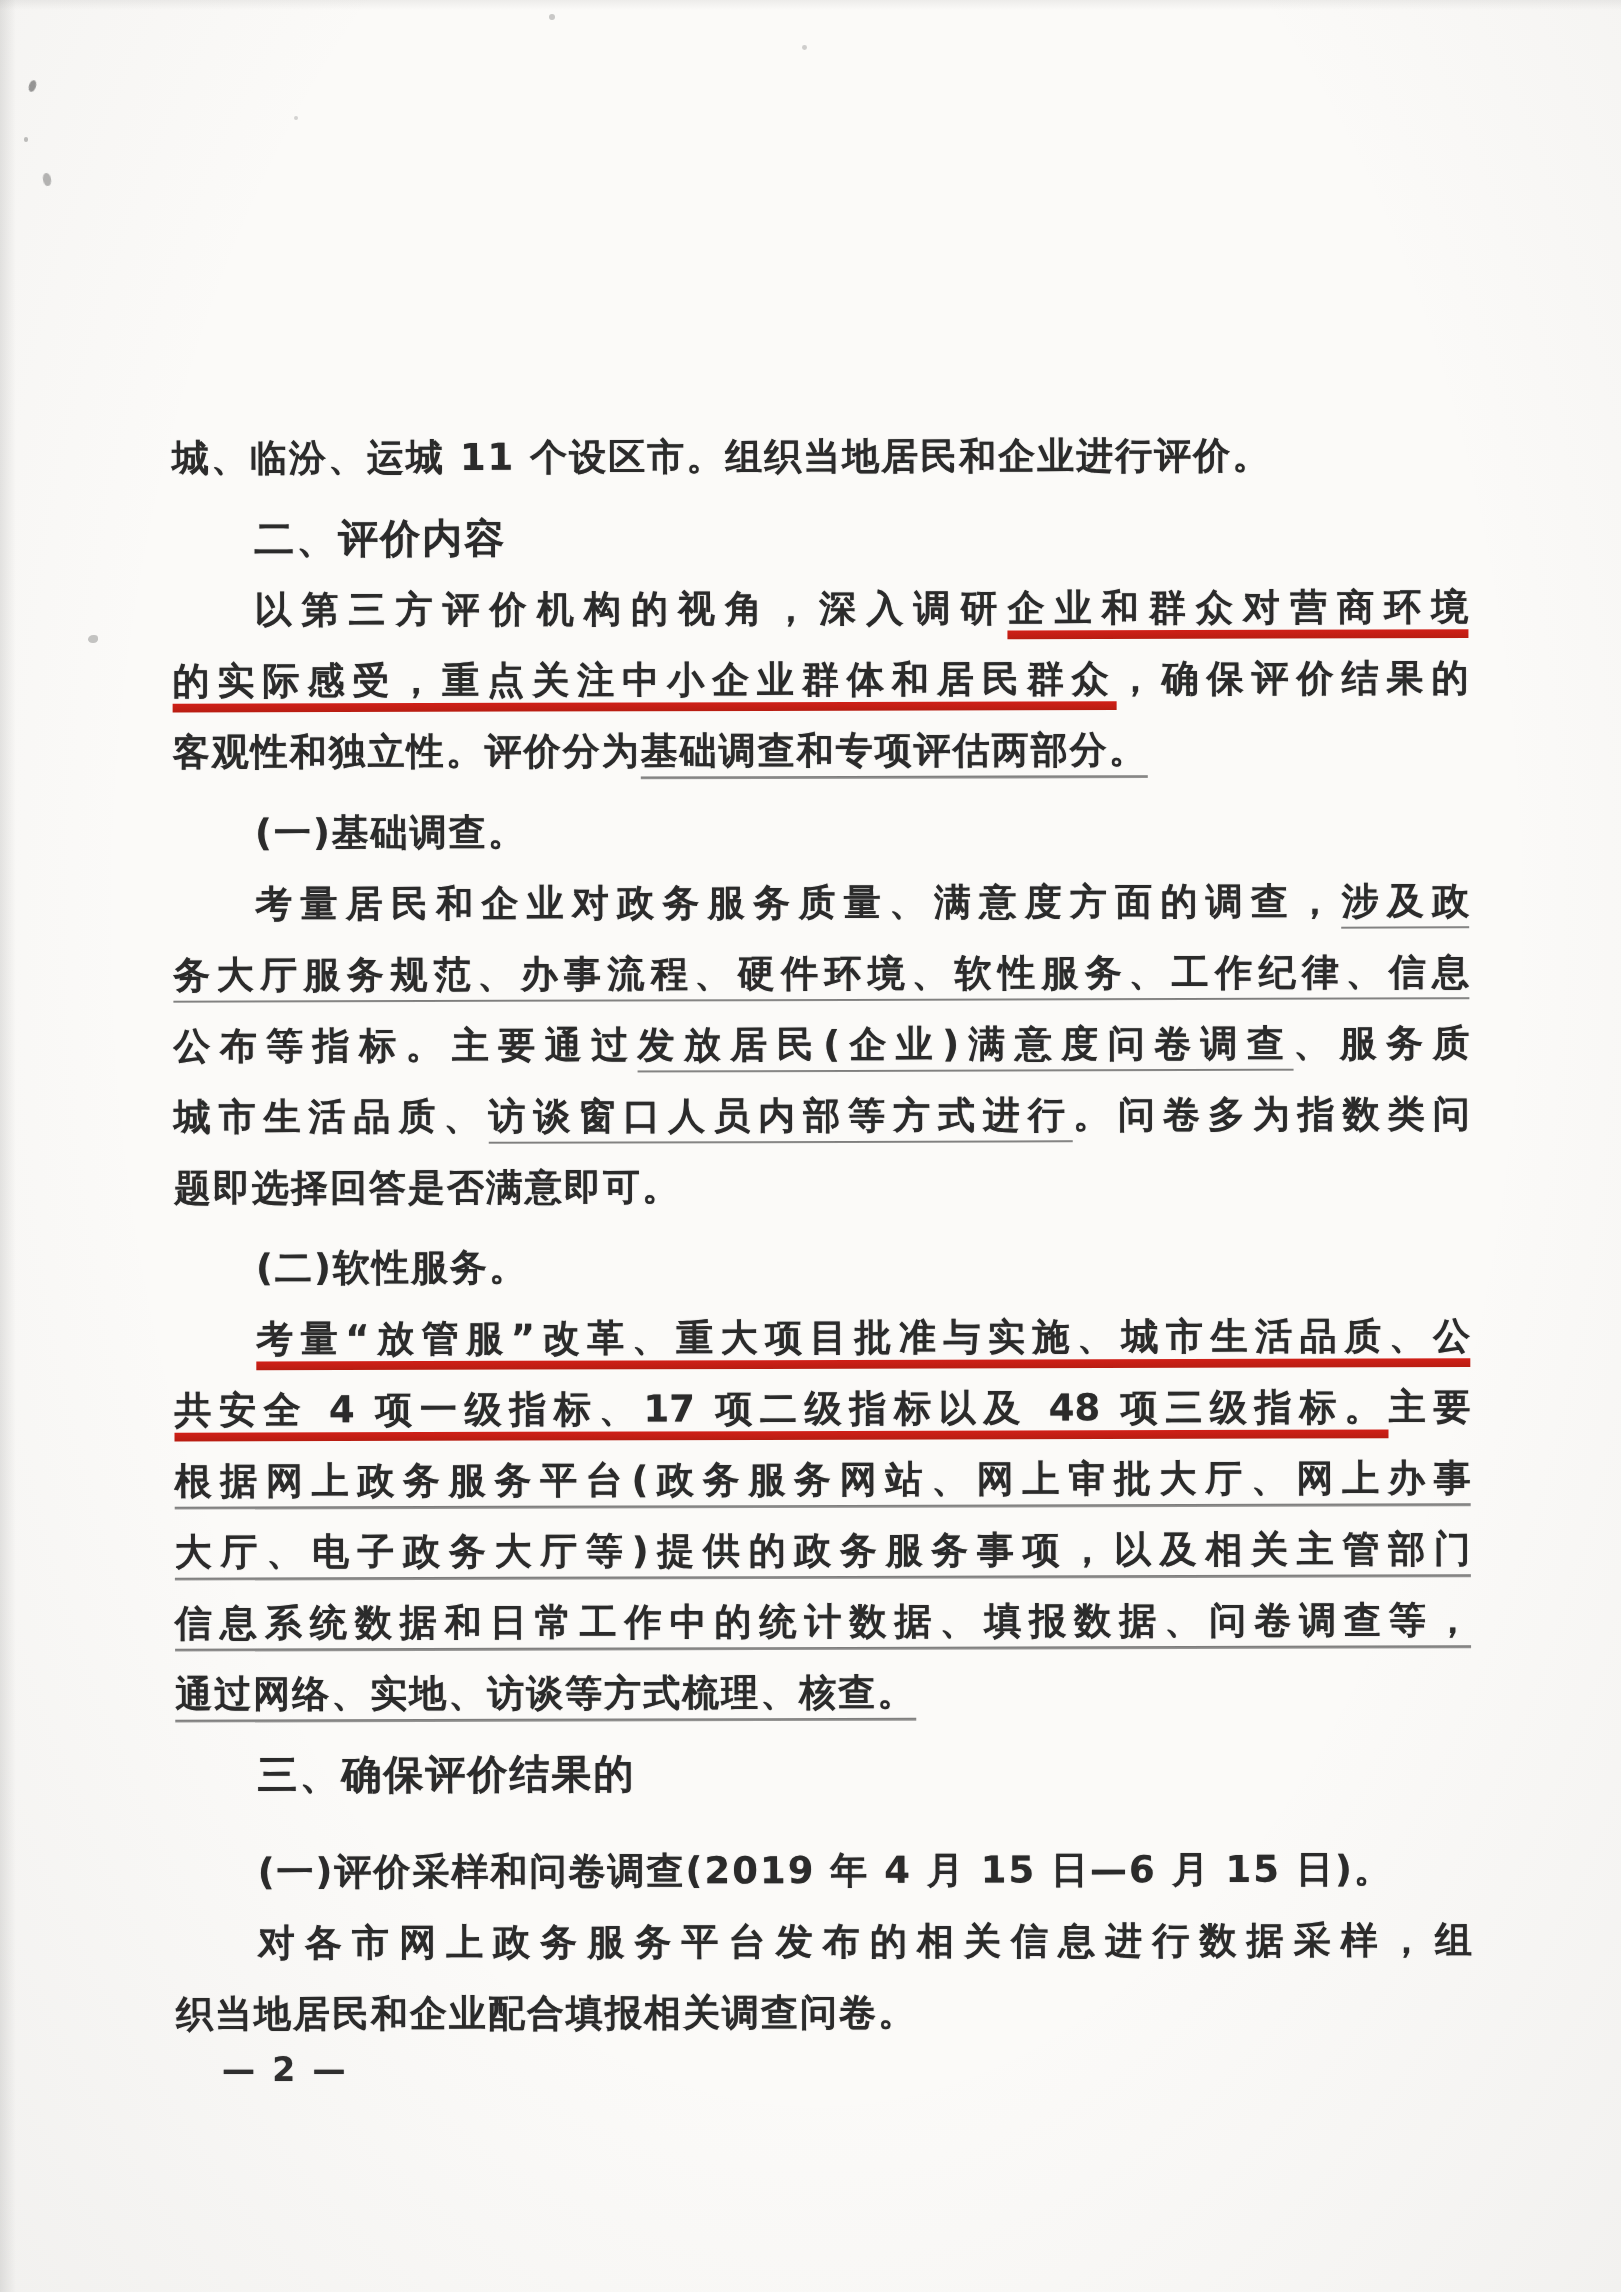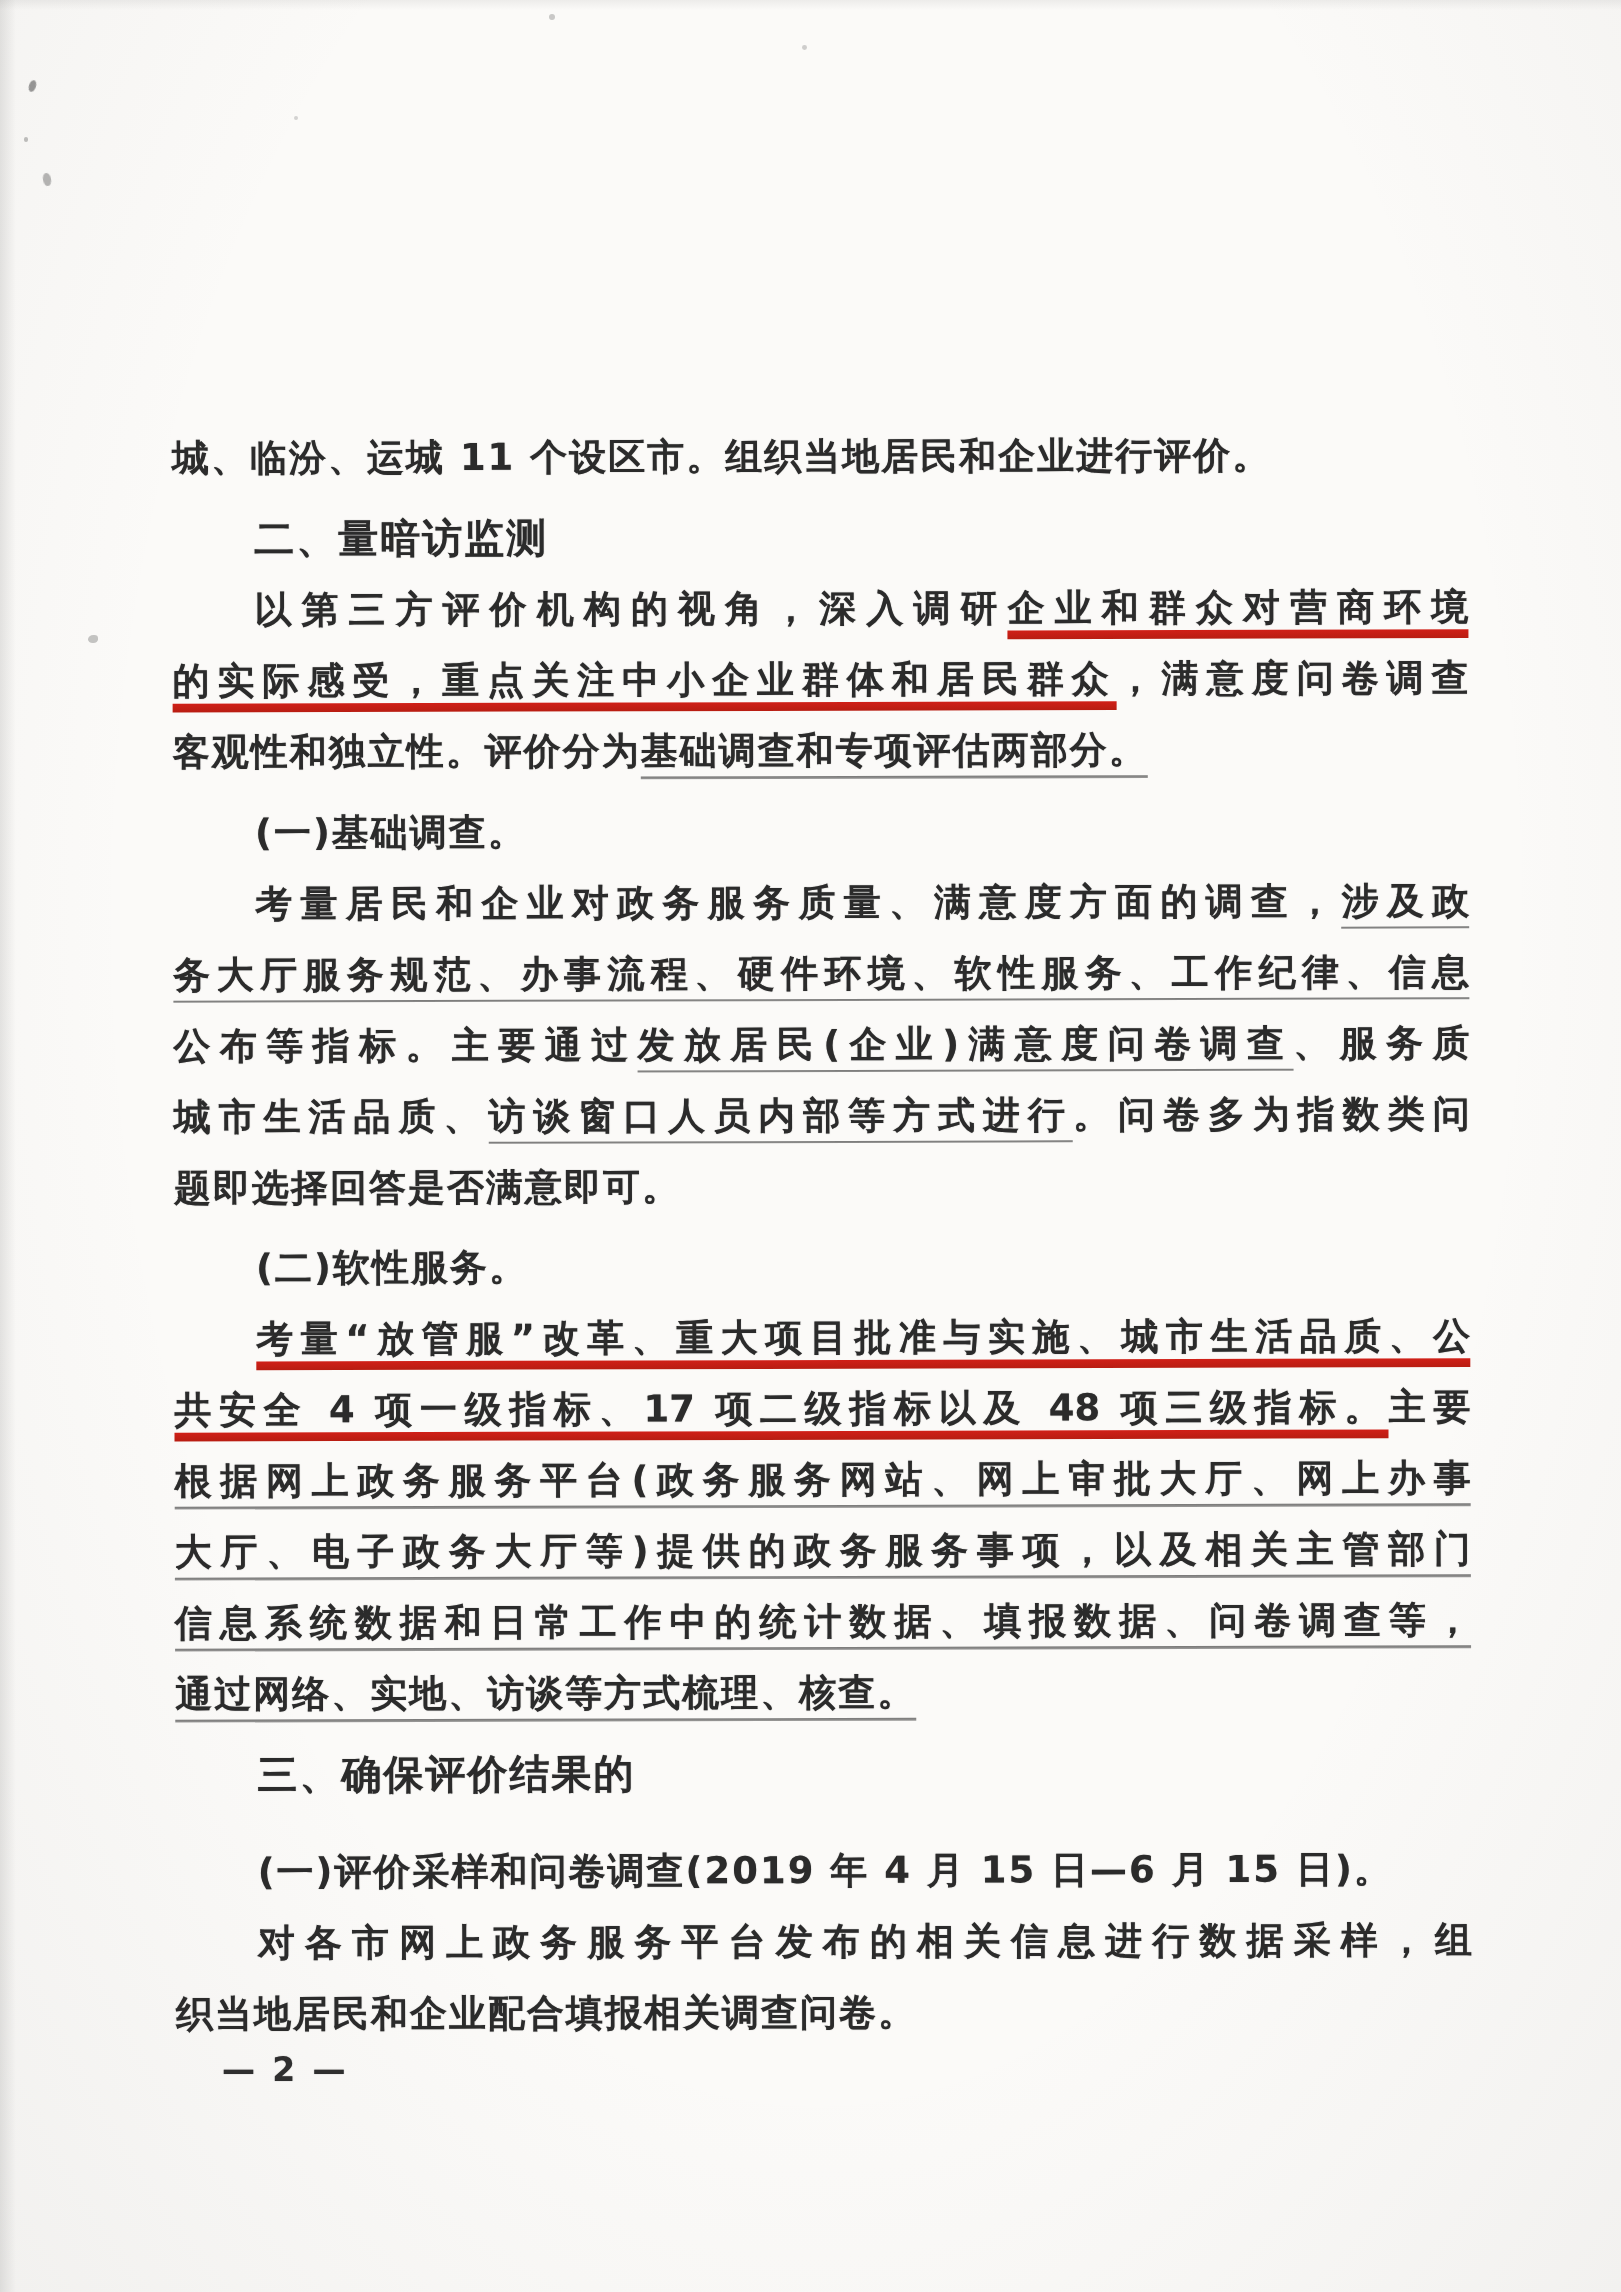--- a/index.html
+++ b/index.html
@@ -78,23 +78,23 @@
   <div class="speck s1"></div>
   <div class="speck s2"></div>
   <div class="speck s3"></div>
   <div class="speck s4"></div>
   <div class="speck s5"></div>
   <div class="speck s6"></div>
   <div class="speck s7"></div>
 
   <div class="content">
       <div class="line"><span>城、临汾、运城 11 个设区市。组织当地居民和企业进行评价。</span></div>
-      <div class="line heading hgap ind"><span>二、量暗访监测</span></div>
+      <div class="line heading hgap ind"><span>二、评价内容</span></div>
       <div class="line just ind"><span>以第三方评价机构的视角，深入调研</span><span class="u-red">企业和群众对营商环境</span></div>
-      <div class="line just"><span class="u-red">的实际感受，重点关注中小企业群体和居民群众</span><span>，满意度问卷调查</span></div>
+      <div class="line just"><span class="u-red">的实际感受，重点关注中小企业群体和居民群众</span><span>，确保评价结果的</span></div>
       <div class="line"><span>客观性和独立性。评价分为</span><span class="u-pencil">基础调查和专项评估两部分。</span></div>
       <div class="line subheading hgap ind"><span>(一)基础调查。</span></div>
       <div class="line just ind"><span>考量居民和企业对政务服务质量、满意度方面的调查，</span><span class="u-pencil">涉及政</span></div>
       <div class="line just"><span class="u-pencil">务大厅服务规范、办事流程、硬件环境、软性服务、工作纪律、信息</span></div>
       <div class="line just"><span>公布等指标。主要通过</span><span class="u-pencil">发放居民(企业)满意度问卷调查</span><span>、服务质</span></div>
       <div class="line just"><span>城市生活品质、</span><span class="u-pencil">访谈窗口人员内部等方式进行</span><span>。问卷多为指数类问</span></div>
       <div class="line"><span>题即选择回答是否满意即可。</span></div>
       <div class="line subheading hgap ind"><span>(二)软性服务。</span></div>
       <div class="line just ind"><span class="u-red">考量“放管服”改革、重大项目批准与实施、城市生活品质、公</span></div>
       <div class="line just"><span class="u-red">共安全 4 项一级指标、17 项二级指标以及 48 项三级指标。</span><span>主要</span></div>

